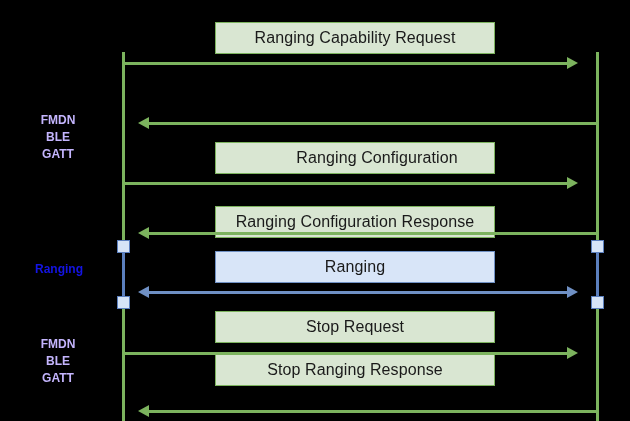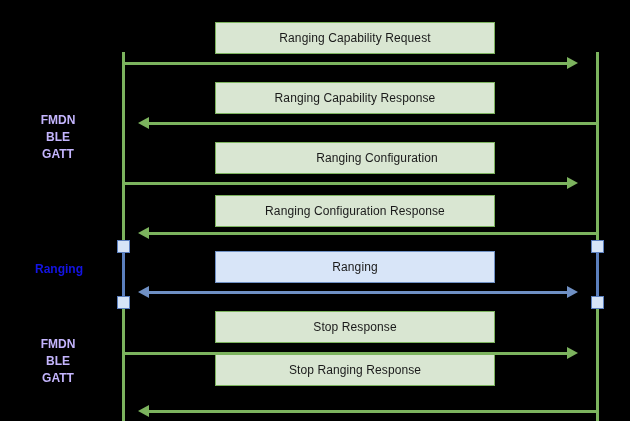--- a/index.html
+++ b/index.html
@@ -44,21 +44,21 @@
   
   .msg-box {
     position: absolute;
     left: 215px;
     width: 280px;
     height: 32px;
     box-sizing: border-box;
     display: flex;
     align-items: center;
     justify-content: center;
-    font-size: 12px;
+    font-size: 16px;
     color: #1a1a1a;
     letter-spacing: 0.1px;
   }
   .msg-box.green {
     background: #d9e6d2;
     border: 1px solid #7cb35e;
   }
   .msg-box.blue {
     background: #d8e5f8;
     border: 1px solid #6f90c4;
@@ -121,38 +121,37 @@
   <div class="side-label blue" style="left:28px; top:261px; width:62px;">Ranging</div>
 
   <div class="side-label green" style="left:30px; top:336px; width:56px;">FMDN
 BLE
 GATT</div>
 
   <div class="msg-box green" style="top:22px;">Ranging Capability Request</div>
   <div class="arrow-line green" style="left:125px; top:62px; width:443px;"></div>
   <div class="arrow-head right green" style="left:567px; top:57px;"></div>
 
-  <div class="msg-box green" style="top:82px;">Ranging Capability Response</div>
   <div class="arrow-line green" style="left:149px; top:122px; width:447px;"></div>
   <div class="arrow-head left green" style="left:138px; top:117px;"></div>
 
   <div class="msg-box green" style="top:142px;padding-left:44px;">Ranging Configuration</div>
   <div class="arrow-line green" style="left:125px; top:182px; width:443px;"></div>
   <div class="arrow-head right green" style="left:567px; top:177px;"></div>
 
-  <div class="msg-box green" style="top:195px;">Ranging Configuration Response</div>
+  <div class="msg-box green" style="top:206px;">Ranging Configuration Response</div>
   <div class="arrow-line green" style="left:149px; top:232px; width:447px;"></div>
   <div class="arrow-head left green" style="left:138px; top:227px;"></div>
 
   <div class="msg-box blue" style="top:251px;">Ranging</div>
   <div class="arrow-line blue" style="left:149px; top:291px; width:419px;"></div>
   <div class="arrow-head left blue" style="left:138px; top:286px;"></div>
   <div class="arrow-head right blue" style="left:567px; top:286px;"></div>
 
-  <div class="msg-box green" style="top:311px;">Stop Response</div>
+  <div class="msg-box green" style="top:311px;">Stop Request</div>
   <div class="arrow-line green" style="left:125px; top:352px; width:443px;"></div>
   <div class="arrow-head right green" style="left:567px; top:347px;"></div>
 
   <div class="msg-box green" style="top:354px;">Stop Ranging Response</div>
   <div class="arrow-line green" style="left:149px; top:410px; width:447px;"></div>
   <div class="arrow-head left green" style="left:138px; top:405px;"></div>
 
 </div>
 
 </body></html>

